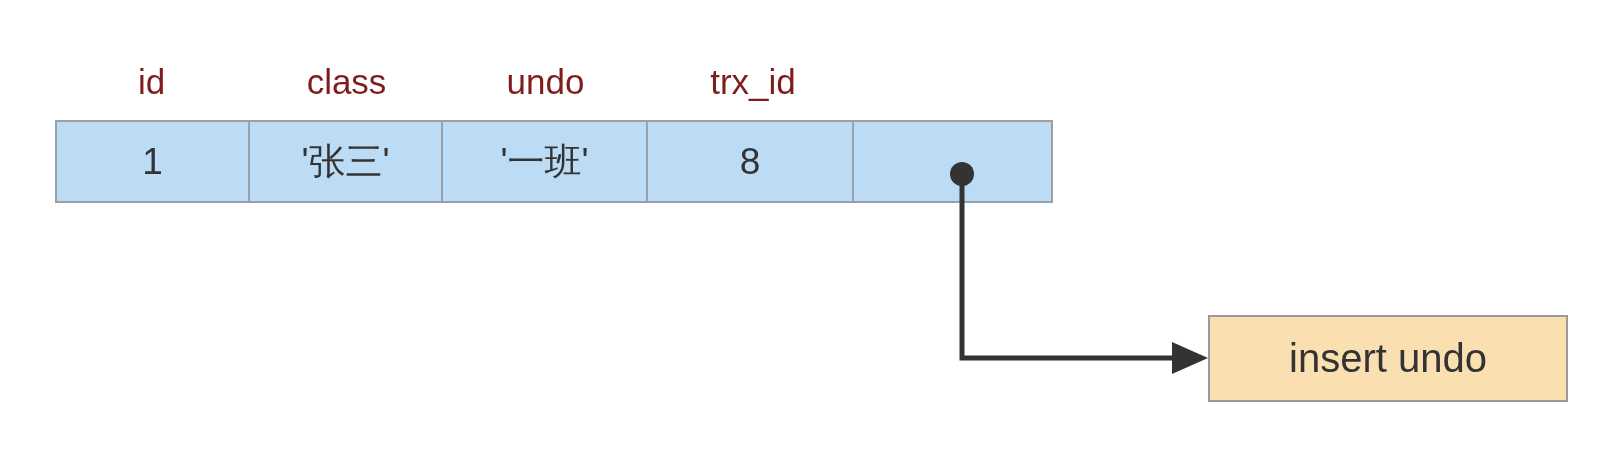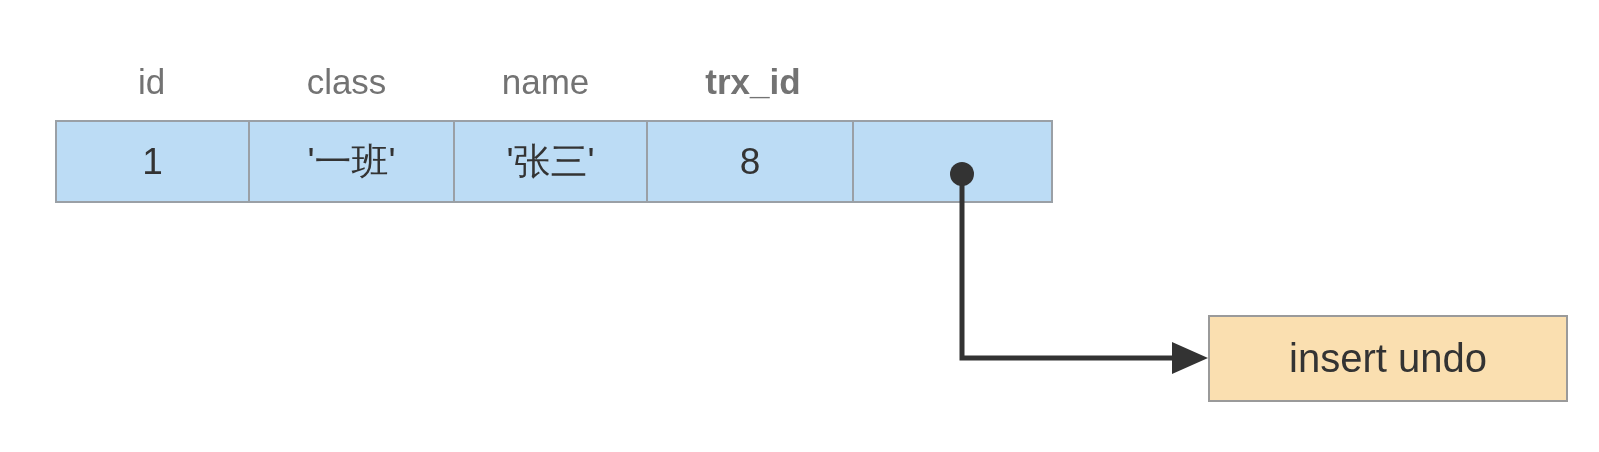--- a/index.html
+++ b/index.html
@@ -56,27 +56,27 @@
   .col-rollpointer { width: 195px; flex: 1 1 auto; }
 
   
   .col-header {
     position: absolute;
     top: 59px;
     height: 46px;
     line-height: 46px;
     text-align: center;
     font-size: 35px;
-    color: #737373;
+    color: #7f1d1d;
     white-space: nowrap;
   }
   .hdr-id          { left: 55px;  width: 193px; }
   .hdr-name        { left: 250px; width: 193px; }
   .hdr-class       { left: 443px; width: 205px; }
-  .hdr-trx         { left: 650px; width: 206px; font-weight: bold; }
+  .hdr-trx         { left: 650px; width: 206px; }
   .hdr-rollpointer { left: 858px; width: 195px; }
 
   
   .undo-box {
     position: absolute;
     left: 1208px;
     top: 315px;
     width: 360px;
     height: 87px;
     box-sizing: border-box;
@@ -100,27 +100,27 @@
     overflow: visible;
   }
 </style>
 </head>
 <body>
 
 <div id="diagram-canvas">
 
   <div class="col-header hdr-id">id</div>
   <div class="col-header hdr-name">class</div>
-  <div class="col-header hdr-class">name</div>
+  <div class="col-header hdr-class">undo</div>
   <div class="col-header hdr-trx">trx_id</div>
 
   <div class="record-table">
     <div class="record-cell col-id">1</div>
+    <div class="record-cell col-name">'张三'</div>
     <div class="record-cell col-class">'一班'</div>
-    <div class="record-cell col-name">'张三'</div>
     <div class="record-cell col-trx">8</div>
     <div class="record-cell col-rollpointer"></div>
   </div>
 
   <svg class="connector-svg">
     <g>
       <path d="M 962,176 L 962,358 L 1200,358" fill="none" stroke="#333333" stroke-width="5" stroke-linecap="butt" stroke-linejoin="miter"></path>
       <circle cx="962" cy="174" r="12" fill="#333333"></circle>
       <polygon points="1208,358 1172,342 1172,374" fill="#333333"></polygon>
     </g>

